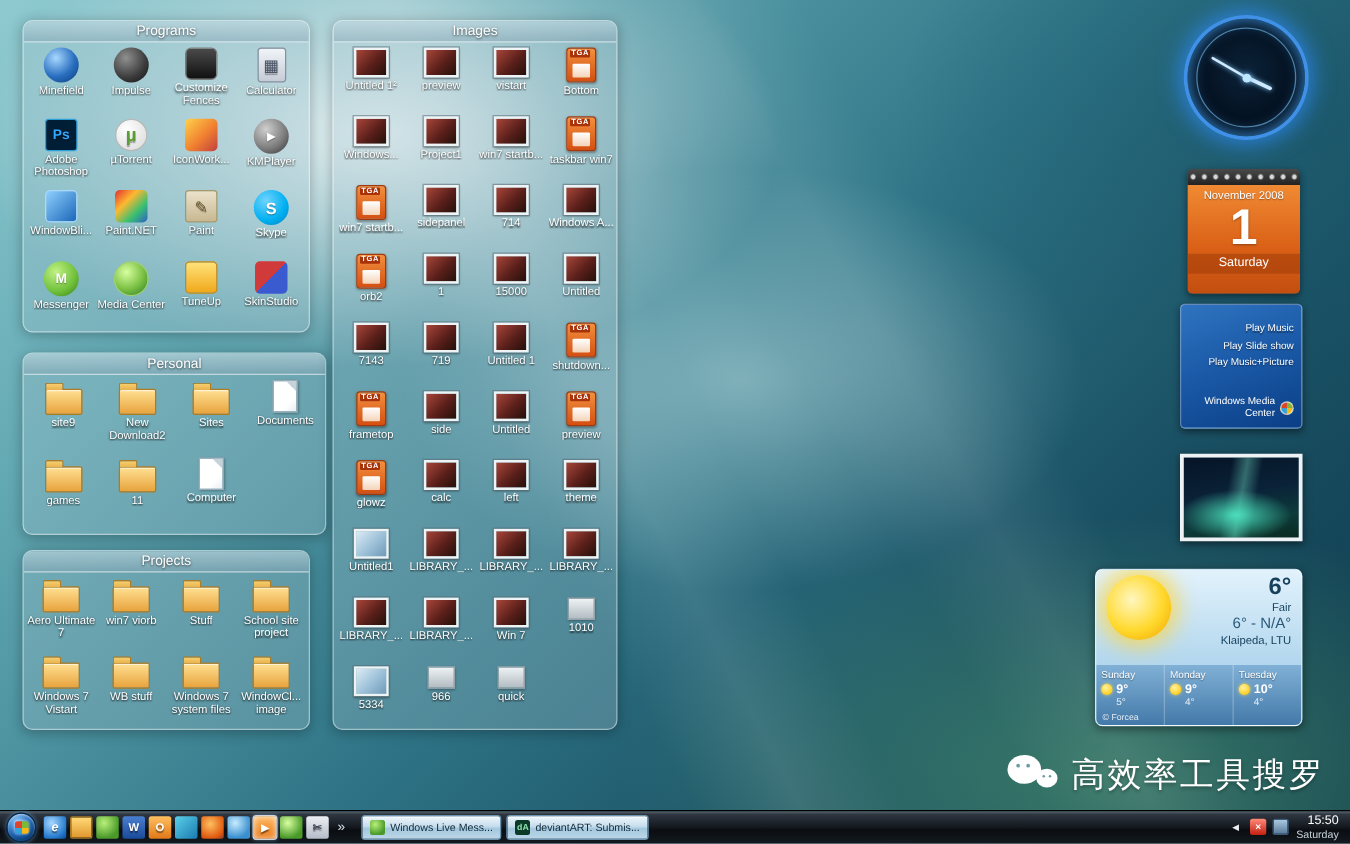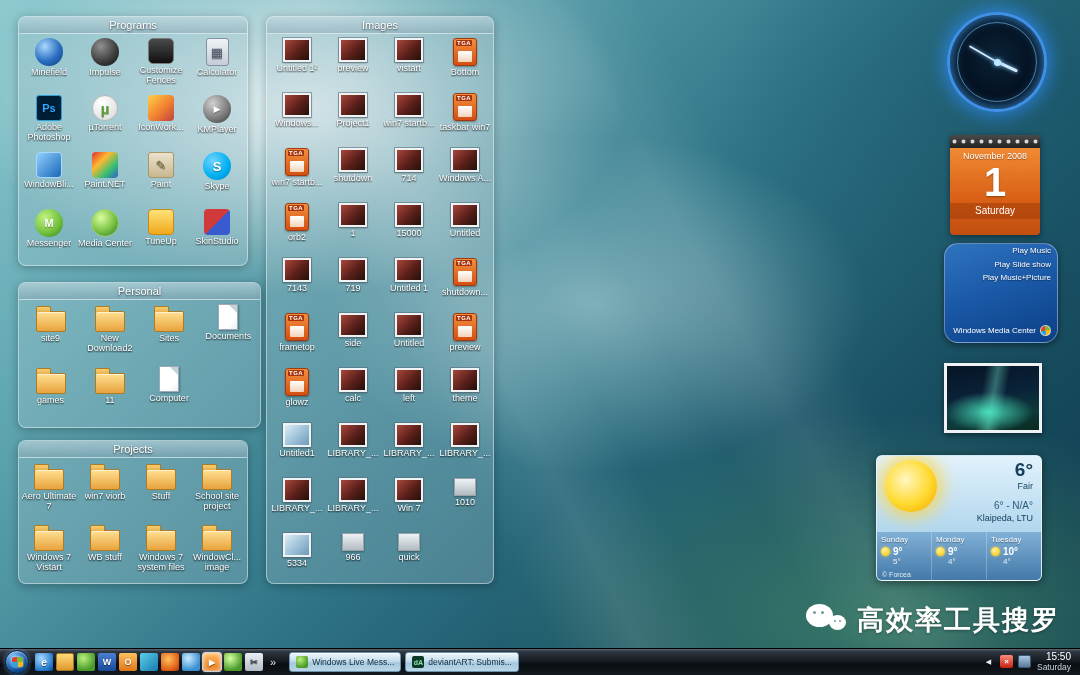--- a/index.html
+++ b/index.html
@@ -92,24 +92,24 @@
 
   #gadget-calendar { left:950px; top:135px; width:90px; height:100px; border-radius:4px; overflow:hidden; box-shadow:0 2px 6px rgba(0,0,0,.45); }
   .cal-spiral { height:13px; background:linear-gradient(#4a4a4a,#222);
     background-image:radial-gradient(circle 2px at 50% 50%, #d8d8d8 1.6px, #777 2px, transparent 2.6px), linear-gradient(#4a4a4a,#222);
     background-size:9px 13px, 100% 100%; }
   .cal-body { height:87px; background:linear-gradient(#f08a33,#d95f16 60%,#c24e10); display:flex; flex-direction:column; align-items:center; color:#fff; }
   .cal-month { font-size:9px; margin-top:3px; text-shadow:0 1px 1px rgba(0,0,0,.4); }
   .cal-day { font-size:40px; font-weight:bold; line-height:1.05; text-shadow:0 1px 2px rgba(0,0,0,.35); }
   .cal-weekday { width:100%; text-align:center; font-size:10px; padding:2px 0 3px; background:rgba(160,60,10,.55); }
 
-  #gadget-mediacenter { left:944px; top:243px; width:114px; height:100px; border-radius:14px;
+  #gadget-mediacenter { left:944px; top:243px; width:98px; height:100px; border-radius:4px;
     background:linear-gradient(160deg,#2f74c0 0%,#1b5aa8 45%,#0b3f86 100%);
     border:1px solid rgba(255,255,255,.35); box-shadow:0 2px 6px rgba(0,0,0,.45);
-    display:flex; flex-direction:column; justify-content:space-between; padding:0 6px 6px; }
+    display:flex; flex-direction:column; justify-content:space-between; padding:12px 6px 6px; }
   .mc-options { text-align:right; color:#fff; font-size:8px; line-height:1.7; text-shadow:0 1px 1px rgba(0,0,0,.5); }
   .mc-brand { display:flex; align-items:center; justify-content:flex-end; gap:4px; color:#fff; font-size:8px; text-align:right; line-height:1.25; }
   .mc-flag { width:11px; height:11px; border-radius:50%; flex:0 0 auto;
     background:conic-gradient(#7db83a 0 90deg,#f9b914 90deg 180deg,#33a3dc 180deg 270deg,#e0432c 270deg 360deg);
     border:1px solid rgba(255,255,255,.6); }
 
   #gadget-photo { left:944px; top:363px; width:98px; height:70px; border:3px solid #eef2f5; box-shadow:0 2px 6px rgba(0,0,0,.5);
     background:
       radial-gradient(ellipse 70% 45% at 45% 72%, rgba(80,240,200,.85), transparent 70%),
       linear-gradient(100deg, transparent 38%, rgba(130,255,225,.35) 50%, transparent 62%),
@@ -118,42 +118,42 @@
   #gadget-weather { left:876px; top:455px; width:166px; height:126px; border-radius:6px; overflow:hidden;
     border:1px solid rgba(255,255,255,.55); box-shadow:0 2px 8px rgba(0,0,0,.45);
     background:linear-gradient(#e2f2fc 0%,#b6d9ef 55%,#9cc9e8 100%); }
   .wx-main { position:relative; height:76px; }
   .wx-sun { position:absolute; left:8px; top:4px; width:52px; height:52px; border-radius:50%;
     background:radial-gradient(circle at 40% 38%,#fff7c0,#ffd92e 55%,#f7b40a 85%);
     box-shadow:0 0 16px 6px rgba(255,214,60,.75); }
   .wx-info { position:absolute; right:8px; top:4px; text-align:right; color:#16405c; }
   .wx-temp { font-size:19px; font-weight:bold; line-height:1.1; }
   .wx-cond { font-size:9px; }
-  .wx-range { font-size:10px; color:#2a5a7a; margin-top:9px; }
+  .wx-range { font-size:12px; color:#2a5a7a; margin-top:0; }
   .wx-loc { font-size:9px; margin-top:2px; }
   .wx-forecast { display:flex; height:50px; background:linear-gradient(rgba(120,170,210,.85), rgba(55,110,160,.9)); }
   .wx-day { flex:1; border-right:1px solid rgba(255,255,255,.25); padding:3px 4px; color:#fff; }
   .wx-day:last-child { border-right:none; }
   .wx-day-name { font-size:8px; text-shadow:0 1px 1px rgba(0,0,0,.4); }
   .wx-day-row { display:flex; align-items:center; gap:3px; margin-top:2px; }
   .wx-mini-sun { width:9px; height:9px; border-radius:50%; background:radial-gradient(circle at 40% 35%,#fff3a0,#ffce20 70%); box-shadow:0 0 3px rgba(255,220,80,.9); }
   .wx-hi { font-size:10px; font-weight:bold; }
   .wx-lo { font-size:8px; opacity:.85; margin-left:12px; }
   .wx-credit { position:absolute; left:5px; bottom:2px; font-size:7px; color:rgba(255,255,255,.85); }
 
   
   #watermark { position:absolute; left:806px; top:602px; display:flex; align-items:center; gap:9px; }
   .wechat-icon { position:relative; width:42px; height:36px; }
   .wc-big { position:absolute; left:0; top:2px; width:27px; height:23px; background:#fff; border-radius:50%; }
   .wc-big::before, .wc-big::after { content:''; position:absolute; top:7px; width:3px; height:3px; border-radius:50%; background:#6b9ba0; }
   .wc-big::before { left:7px; } .wc-big::after { left:15px; }
   .wc-small { position:absolute; right:2px; top:13px; width:17px; height:15px; background:#fff; border-radius:50%; }
   .wc-small::before, .wc-small::after { content:''; position:absolute; top:5px; width:2px; height:2px; border-radius:50%; background:#6b9ba0; }
   .wc-small::before { left:5px; } .wc-small::after { left:10px; }
-  .wm-text { font-size:27px; font-weight:bold; color:#fff; letter-spacing:2px; text-shadow:0 1px 3px rgba(0,0,0,.35); white-space:nowrap; }
+  .wm-text { font-size:27px; font-weight:normal; color:#fff; letter-spacing:2px; text-shadow:0 1px 3px rgba(0,0,0,.35); white-space:nowrap; }
 
   
   .taskbar { position:absolute; left:0; bottom:0; width:1080px; height:27px;
     background:linear-gradient(#5a6670 0%, #2e3640 10%, #15191f 48%, #0a0d11 58%, #141a20 100%);
     border-top:1px solid #000; display:flex; align-items:center; padding:0 5px; gap:3px; }
   .start-orb { width:24px; height:24px; border-radius:50%; flex:0 0 auto; cursor:pointer;
     background:radial-gradient(circle at 35% 28%, #8cc8ff, #2268b8 48%, #07386e 78%, #021a38 100%);
     border:1px solid #0a2a4a; box-shadow:0 0 4px rgba(120,190,255,.6), inset 0 1px 2px rgba(255,255,255,.6);
     display:flex; align-items:center; justify-content:center; }
   .orb-flag { width:11px; height:10px; border-radius:2px;
@@ -389,21 +389,21 @@
         <div class="dicon">
           <div class="ia ia-tga"></div>
           <div class="icon-label">taskbar win7</div>
         </div>
         <div class="dicon">
           <div class="ia ia-tga"></div>
           <div class="icon-label">win7 startb...</div>
         </div>
         <div class="dicon">
           <div class="ia ia-image"></div>
-          <div class="icon-label">shutdown</div>
+          <div class="icon-label">sidepanel</div>
         </div>
         <div class="dicon">
           <div class="ia ia-image"></div>
           <div class="icon-label">714</div>
         </div>
         <div class="dicon">
           <div class="ia ia-image"></div>
           <div class="icon-label">Windows A...</div>
         </div>
         <div class="dicon">

